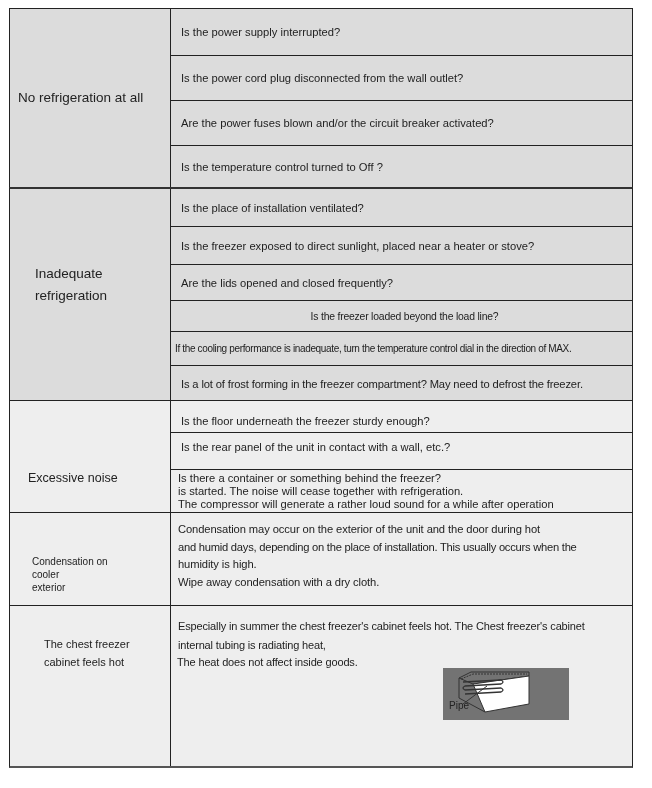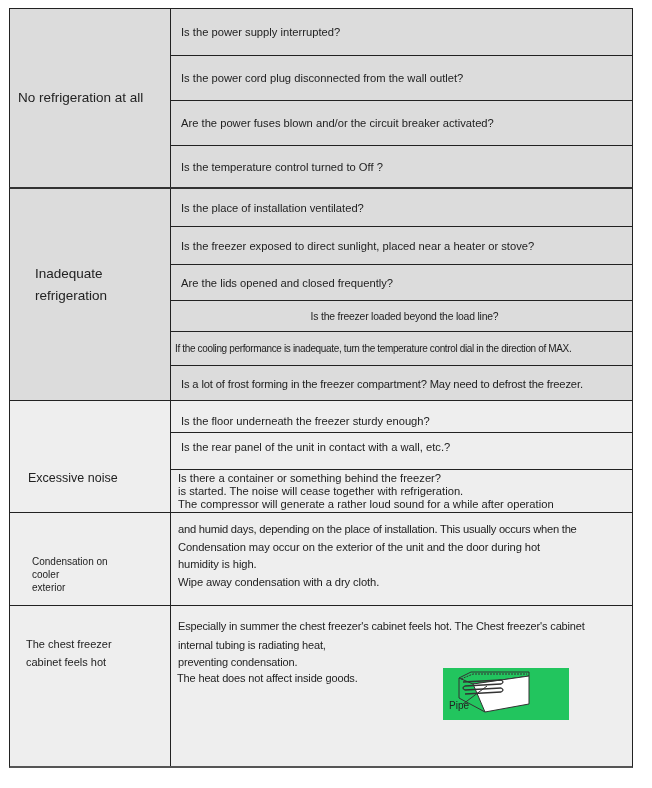--- a/index.html
+++ b/index.html
@@ -87,21 +87,21 @@
     font-size: 11.2px;
     color: #222;
   }
   .para div { white-space: nowrap; }
   .pipe-figure {
     position: absolute;
     left: 272px;
     top: 62px;
     width: 126px;
     height: 52px;
-    background: #22c55e;
+    background: #737373;
   }
   .pipe-figure svg { position: absolute; left: 0; top: 0; }
   .pipe-label {
     position: absolute;
     left: 6px;
     top: 32px;
     font-size: 10px;
     color: #222;
   }
 </style>
@@ -181,40 +181,39 @@
   <div class="section light" style="top:504px; height:93px;">
     <div class="label-cell" style="padding-left:22px; padding-top:30px;">
       <div class="label-text" style="font-size:10px; line-height:13px;">
         <div>Condensation on</div>
         <div>cooler</div>
         <div>exterior</div>
       </div>
     </div>
     <div class="rows">
       <div class="para" style="top:8px; line-height:17.5px; letter-spacing:-0.1px;">
+        <div>Condensation may occur on the exterior of the unit and the door during hot</div>
         <div style="letter-spacing:-0.25px;">and humid days, depending on the place of installation. This usually occurs when the</div>
-        <div>Condensation may occur on the exterior of the unit and the door during hot</div>
         <div> humidity is high.</div>
         <div>Wipe away condensation with a dry cloth.</div>
       </div>
     </div>
   </div>
 
   <div class="section light last" style="top:597px; height:163px;">
-    <div class="label-cell" style="padding-left:16px; padding-bottom:66px;">
+    <div class="label-cell" style="padding-left:34px; padding-bottom:66px;">
       <div class="label-text" style="font-size:11px; line-height:18px;">
         <div>The chest freezer</div>
         <div>cabinet feels hot</div>
       </div>
     </div>
     <div class="rows">
       <div class="para" style="top:10px; font-size:11px; letter-spacing:-0.15px;">
         <div style="height:21px; line-height:21px;">Especially in summer the chest freezer's cabinet feels hot.  The  Chest freezer's cabinet</div>
         <div style="height:17px; line-height:17px;">internal tubing is radiating heat,</div>
-        <div style="height:16px; line-height:16px;">preventing condensation.</div>
         <div style="height:16px; line-height:16px; margin-left:-1px;">The heat does not affect inside goods.</div>
       </div>
       <div class="pipe-figure">
         <svg width="126" height="52" viewBox="0 0 126 52">
           <g fill="none" stroke="#333" stroke-width="1">
 
             <polyline points="16,10 28,4 86,4 86,8"></polyline>
 
             <polyline points="16,10 30,16 86,8"></polyline>
 

